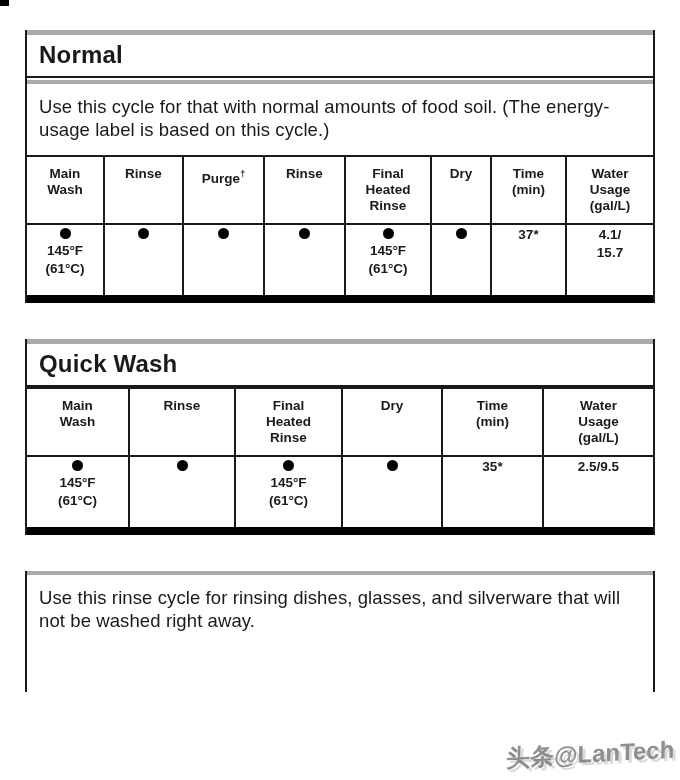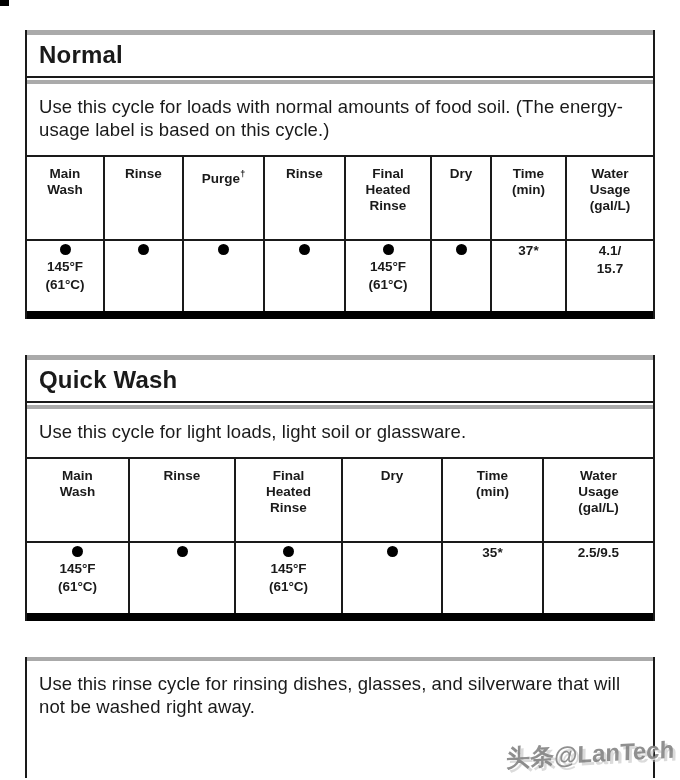--- a/index.html
+++ b/index.html
@@ -54,21 +54,21 @@
     text-align: center;
     vertical-align: top;
     box-sizing: border-box;
     font-weight: bold;
     font-size: 13.5px;
   }
   .cycle-table th:first-child, .cycle-table td:first-child { border-left: none; }
   .cycle-table th:last-child,  .cycle-table td:last-child  { border-right: none; margin-top: 48px; }
   .cycle-table tr.data td { border-bottom: none; }
   .cycle-table th {
-    height: 84px;
+    height: 68px;
     padding-top: 9px;
     line-height: 16px;
   }
   .cycle-table td {
     height: 75px;
     line-height: 18px;
   }
   .cycle-table sup { font-size: 9px; vertical-align: super; }
   .dot {
     display: block;
@@ -92,21 +92,21 @@
 </style>
 </head>
 <body>
 
 <div class="corner-mark"></div>
 
 <div class="page">
 
   <section class="cycle-section">
     <div class="sec-title">Normal</div>
-    <div class="sec-desc">Use this cycle for loads with normal amounts of food soil. (The energy-usage label is based on this cycle.)</div>
+    <div class="sec-desc">Use this cycle for that with normal amounts of food soil. (The energy-usage label is based on this cycle.)</div>
     <table class="cycle-table">
         <colgroup>
           <col style="width: 77px;">
           <col style="width: 79px;">
           <col style="width: 81px;">
           <col style="width: 81px;">
           <col style="width: 86px;">
           <col style="width: 60px;">
           <col style="width: 75px;">
           <col style="width: 87px;">
@@ -154,21 +154,20 @@
               <div>4.1/</div>
               <div>15.7</div>
             </td>
           </tr>
         </tbody>
       </table>
   </section>
 
   <section class="cycle-section">
     <div class="sec-title">Quick Wash</div>
-    <div class="sec-desc">Use this cycle for light loads, light soil or glassware.</div>
     <table class="cycle-table">
         <colgroup>
           <col style="width: 102px;">
           <col style="width: 106px;">
           <col style="width: 107px;">
           <col style="width: 100px;">
           <col style="width: 101px;">
           <col style="width: 110px;">
         </colgroup>
         <thead>

